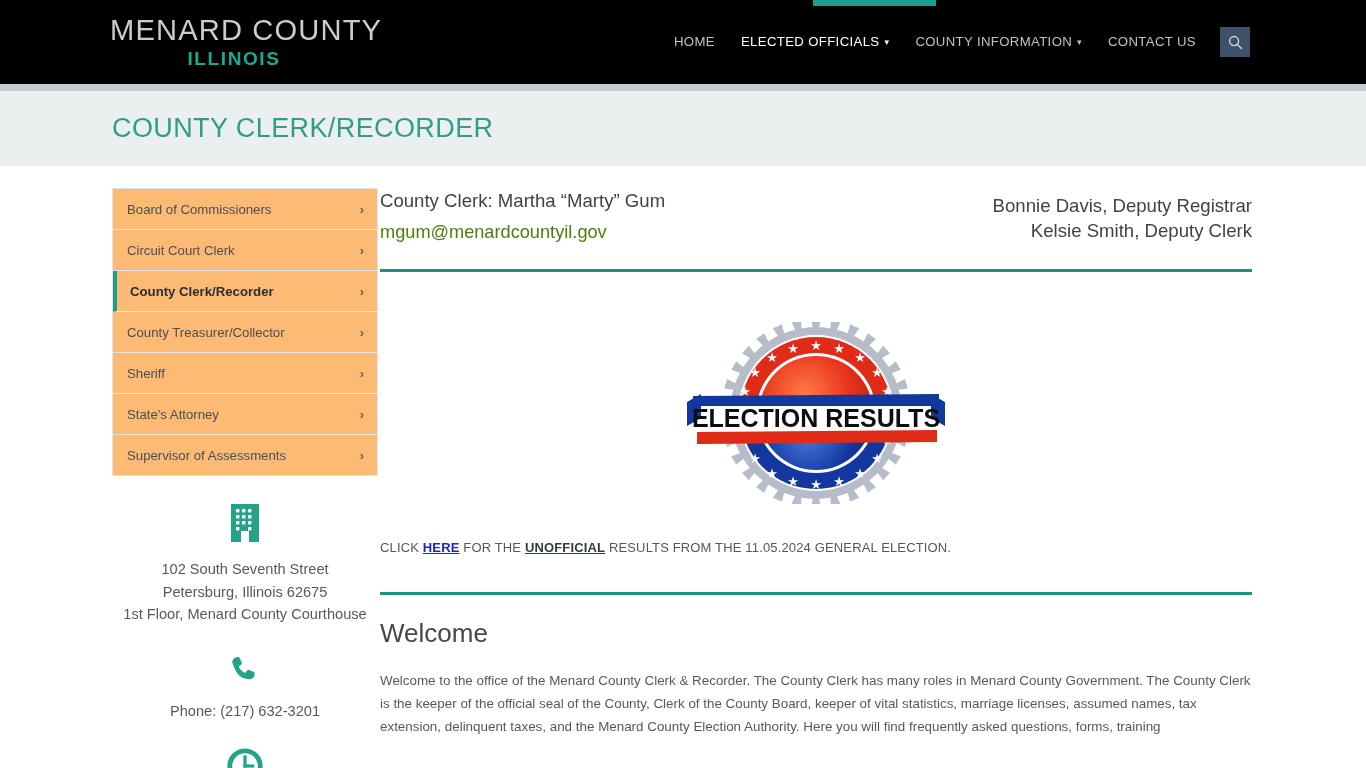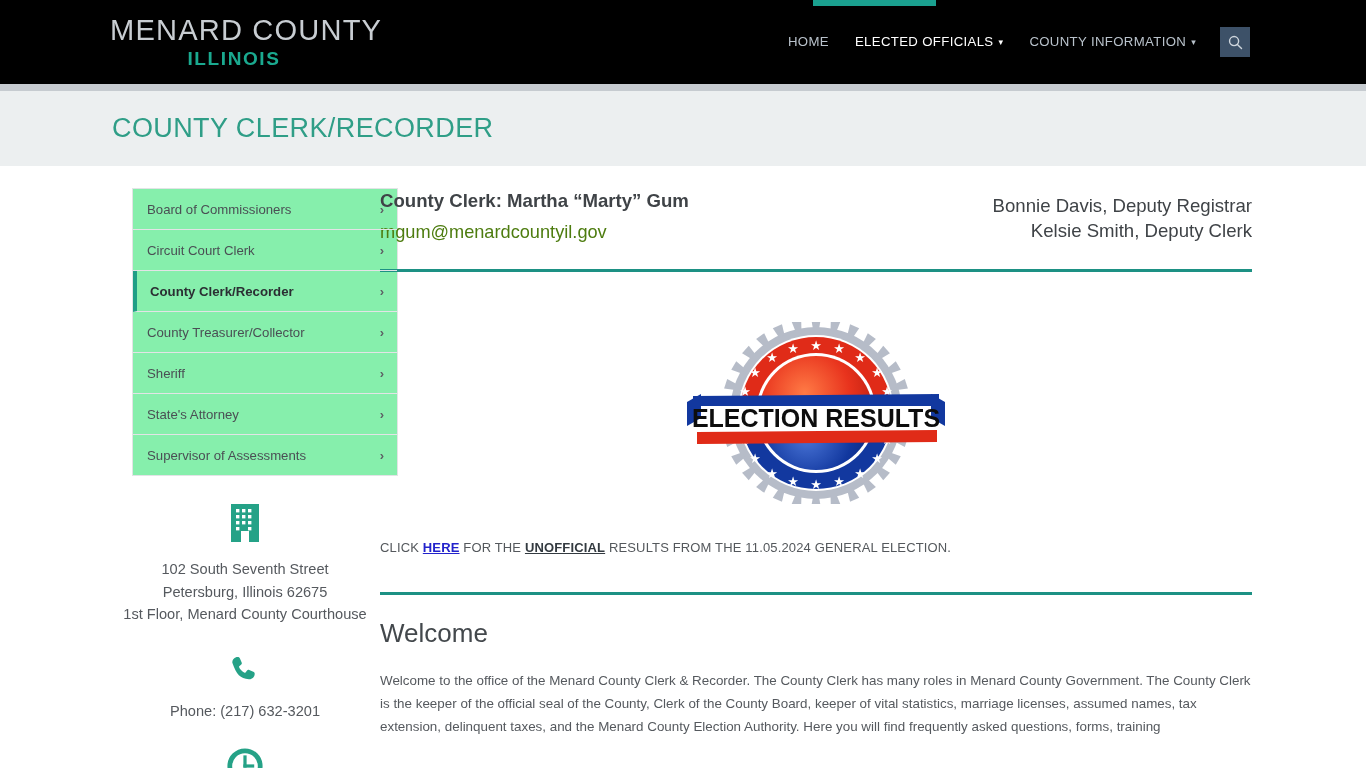--- a/index.html
+++ b/index.html
@@ -114,22 +114,21 @@
     display: flex;
     padding-top: 22px;
   }
 
   
   .sidebar { width: 380px; padding-left: 112px; flex: none; }
   .menu {
     width: 266px;
     border: 1px solid #e2e4e6;
     border-bottom: none;
-    background: #86efac;
-    margin-left: 20px;
+    background: #fdba74;
   }
   .menu-item {
     position: relative;
     height: 41px;
     display: flex;
     align-items: center;
     padding: 0 14px 0 14px;
     border-bottom: 1px solid #e2e4e6;
     cursor: pointer;
     color: #4a4f54;
@@ -160,21 +159,21 @@
   }
   .phone-wrap { margin-top: 28px; }
   .clock-wrap { margin-top: 25px; }
 
   
   .main { flex: 1; padding-right: 114px; }
   .main-head { display: flex; justify-content: space-between; align-items: flex-start; }
   .clerk-name {
     font-size: 18.6px;
     color: #3f4347;
-    font-weight: 700;
+    font-weight: 400;
     margin: 0;
     line-height: 1.35;
   }
   .clerk-email {
     display: block;
     margin-top: 9px;
     font-size: 18.2px;
     color: #4d7c0f;
     text-decoration: none;
     cursor: pointer;
@@ -243,20 +242,21 @@
 
   <div class="logo">
     <span class="logo-main">MENARD COUNTY</span>
     <span class="logo-sub">ILLINOIS</span>
   </div>
 
   <div class="nav">
     <a class="nav-item"><span>HOME</span></a>
     <a class="nav-item active"><span>ELECTED OFFICIALS</span><span class="caret">▾</span></a>
     <a class="nav-item"><span>COUNTY INFORMATION</span><span class="caret">▾</span></a>
+    <a class="nav-item"><span>CONTACT US</span></a>
     <div class="search-btn">
       <svg width="17" height="17" viewBox="0 0 24 24">
         <circle cx="10" cy="10" r="6.4" fill="none" stroke="#ced5dc" stroke-width="2"></circle>
         <line x1="14.7" y1="14.7" x2="20.5" y2="20.5" stroke="#ced5dc" stroke-width="2" stroke-linecap="round"></line>
       </svg>
     </div>
   </div>
 </div>
 
 <div class="gray-band"></div>

